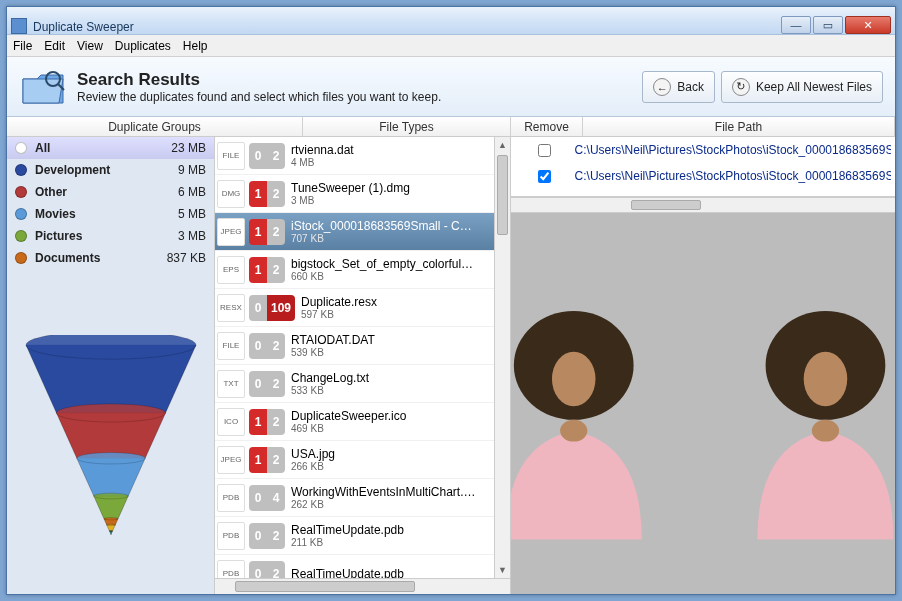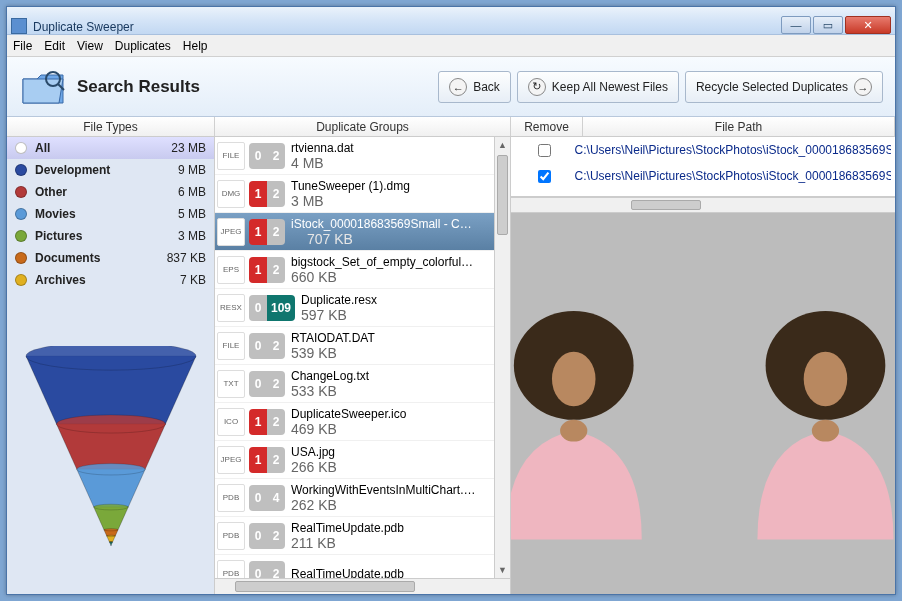--- a/index.html
+++ b/index.html
@@ -36,22 +36,22 @@
 .dg-list { flex:1; overflow:hidden; }
 .dg-row { display:flex; align-items:center; padding:4px 2px; border-bottom:1px solid #f0f0f0; height:38px;}
 .dg-row.selected { background: linear-gradient(to bottom,#7aa0c4,#5a80a4); color:#fff;}
 .dg-icon { width:28px; height:28px; background:#fff; border:1px solid #ddd; margin-right:4px; display:flex; align-items:center; justify-content:center; font-size:8px; color:#666; flex-shrink:0; border-radius:2px;}
 .badge-pair { display:flex; margin-right:6px; flex-shrink:0;}
 .badge { width:18px; height:26px; display:flex; align-items:center; justify-content:center; color:#fff; font-weight:bold; font-size:12px; }
 .badge.l { border-radius:4px 0 0 4px; }
 .badge.r { border-radius:0 4px 4px 0; }
 .dg-txt { display:flex; flex-direction:column; overflow:hidden; }
 .dg-name { white-space:nowrap; overflow:hidden; text-overflow:ellipsis; max-width:186px;}
-.dg-size { font-size:14px; color:#666; }
-.dg-row.selected .dg-size { color:#e6e6e6;margin-left:16px; }
+.dg-size { font-size:10px; color:#666; }
+.dg-row.selected .dg-size { color:#e6e6e6; }
 .mid-scroll { height:16px; border-top:1px solid #ccc; background:#f0f0f0; position:relative;}
 .mid-vscroll { position:absolute; right:0; top:0; bottom:16px; width:16px; background:#f0f0f0; border-left:1px solid #ccc;}
 .vthumb { position:absolute; left:2px; right:2px; top:18px; height:80px; background:#cdcdcd; border:1px solid #aaa; border-radius:2px;}
 .varrow { position:absolute; left:0; right:0; height:16px; display:flex; align-items:center; justify-content:center; color:#666; font-size:9px;}
 .pane-right { flex:1; display:flex; flex-direction:column; overflow:hidden;}
 .fp-rows { height:60px; border-bottom:1px solid #ccc; }
 .fp-row { display:flex; align-items:center; height:26px; padding:0 4px;}
 .fp-chk { width:60px; display:flex; justify-content:center;}
 .fp-path { color:#0a2a8a; font-size:12px; white-space:nowrap; overflow:hidden;}
 .right-scroll { height:16px; border-top:1px solid #ccc; border-bottom:1px solid #ccc; background:#f0f0f0; position:relative;}
@@ -87,40 +87,37 @@
     <div class="tool-icon">
       <svg class="folder-svg" viewBox="0 0 48 44">
         <path d="M4 14 L18 14 L22 10 L44 10 L44 38 L4 38 Z" fill="#6fa8e8" stroke="#3a6aa8"></path>
         <path d="M4 14 L44 14 L40 38 L4 38 Z" fill="#a8cdf2" stroke="#3a6aa8"></path>
         <circle cx="34" cy="14" r="7" fill="none" stroke="#2a4a6a" stroke-width="2"></circle>
         <line x1="39" y1="19" x2="45" y2="25" stroke="#2a4a6a" stroke-width="2"></line>
       </svg>
     </div>
     <div class="header-txt">
       <h2>Search Results</h2>
+      <p>Review the duplicates found and select which files you want to keep.</p>
     </div>
     <div class="toolbar-btns">
       <div class="tlbtn">
         <span class="circ">←</span>
         <span>Back</span>
       </div>
       <div class="tlbtn">
         <span class="circ">↻</span>
         <span>Keep All Newest Files</span>
       </div>
-      <div class="tlbtn">
-        <span>Recycle Selected Duplicates</span>
-        <span class="circ">→</span>
-      </div>
     </div>
   </div>
 
   <div class="columns-header">
+    <div class="colhdr" style="width:296px">Duplicate Groups</div>
     <div class="colhdr" style="width:208px">File Types</div>
-    <div class="colhdr" style="width:296px">Duplicate Groups</div>
     <div class="colhdr" style="width:72px">Remove</div>
     <div class="colhdr" style="flex:1">File Path</div>
   </div>
 
   <div class="main">
 
     <div class="pane-left">
       <div class="ft-list" id="ft-list">
           <div class="ft-row selected">
             <span class="ft-dot" style="background:#ffffff"></span>
@@ -144,25 +141,20 @@
           </div>
           <div class="ft-row">
             <span class="ft-dot" style="background:#7aa83a"></span>
     <span class="ft-label">Pictures</span>
     <span class="ft-size">3 MB</span>
           </div>
           <div class="ft-row">
             <span class="ft-dot" style="background:#c86a1a"></span>
     <span class="ft-label">Documents</span>
     <span class="ft-size">837 KB</span>
-          </div>
-          <div class="ft-row">
-            <span class="ft-dot" style="background:#e0b020"></span>
-    <span class="ft-label">Archives</span>
-    <span class="ft-size">7 KB</span>
           </div>
         </div>
       <div class="funnel-wrap">
         <svg id="funnel-svg" width="190" height="200" viewBox="0 0 190 200">
             <polygon points="10,10 180,10 149.50272765421738,77.98153587914393 40.497272345782626,77.98153587914393" fill="#2a4aa0" stroke="rgba(0,0,0,0.25)"></polygon>
             <ellipse cx="95" cy="10" rx="85" ry="14.166666666666666" fill="#2a4aa0" opacity="0.85" stroke="rgba(0,0,0,0.2)"></ellipse>
             <polygon points="40.497272345782626,77.98153587914393 149.50272765421738,77.98153587914393 129.17121275702894,123.30255979857323 60.82878724297105,123.30255979857323" fill="#b23a3a" stroke="rgba(0,0,0,0.25)"></polygon>
             <ellipse cx="95" cy="77.98153587914393" rx="54.502727654217374" ry="9.083787942369563" fill="#b23a3a" opacity="0.85" stroke="rgba(0,0,0,0.2)"></ellipse>
             <polygon points="60.82878724297105,123.30255979857323 129.17121275702894,123.30255979857323 112.22828367603861,161.07007973143095 77.77171632396139,161.07007973143095" fill="#5a9ad8" stroke="rgba(0,0,0,0.25)"></polygon>
             <ellipse cx="95" cy="123.30255979857323" rx="34.17121275702895" ry="5.695202126171491" fill="#5a9ad8" opacity="0.85" stroke="rgba(0,0,0,0.2)"></ellipse>
@@ -221,21 +213,21 @@
     </div>
     <div class="dg-txt">
       <span class="dg-name">bigstock_Set_of_empty_colorful_tags</span>
       <span class="dg-size">660 KB</span>
     </div>
           </div>
           <div class="dg-row">
             <div class="dg-icon">RESX</div>
     <div class="badge-pair">
       <div class="badge l" style="background:#bfbfbf">0</div>
-      <div class="badge r" style="background:#0f766e;width:28px">109</div>
+      <div class="badge r" style="background:#b91c1c;width:28px">109</div>
     </div>
     <div class="dg-txt">
       <span class="dg-name">Duplicate.resx</span>
       <span class="dg-size">597 KB</span>
     </div>
           </div>
           <div class="dg-row">
             <div class="dg-icon">FILE</div>
     <div class="badge-pair">
       <div class="badge l" style="background:#bfbfbf">0</div>

